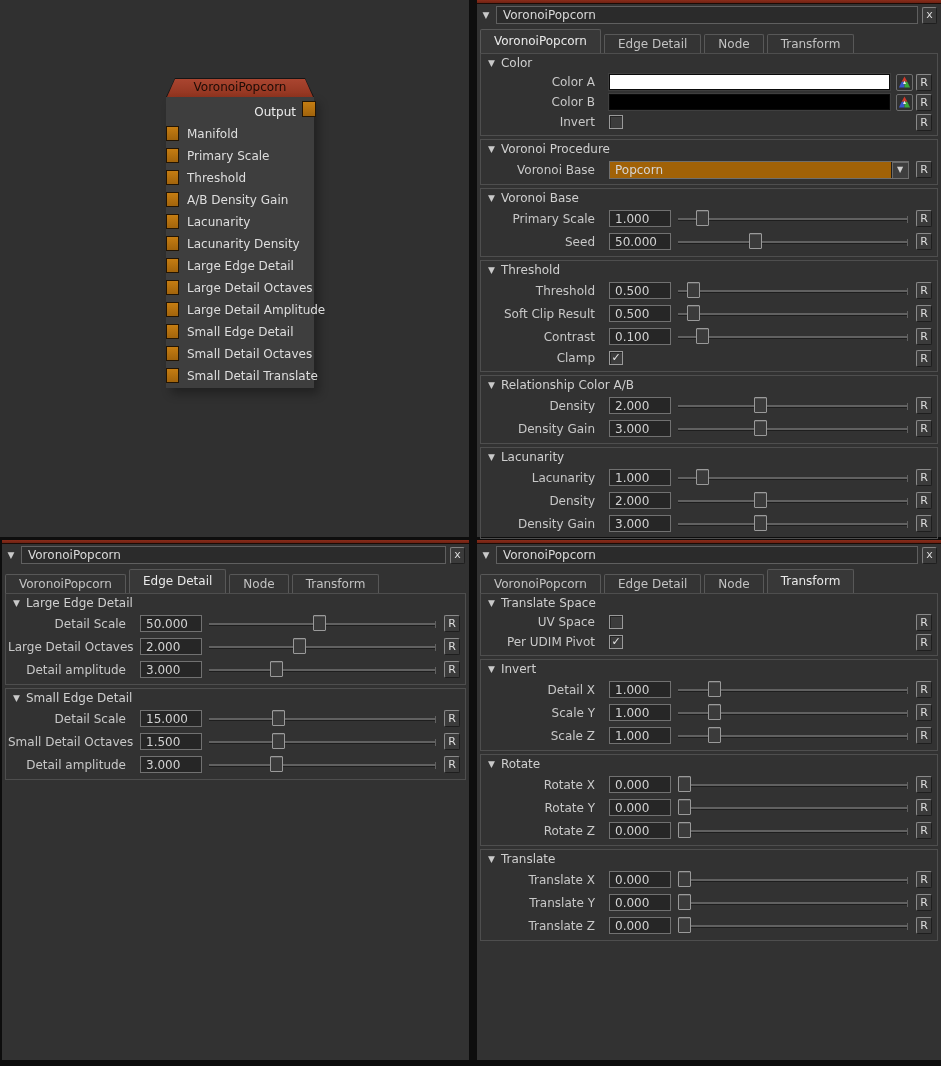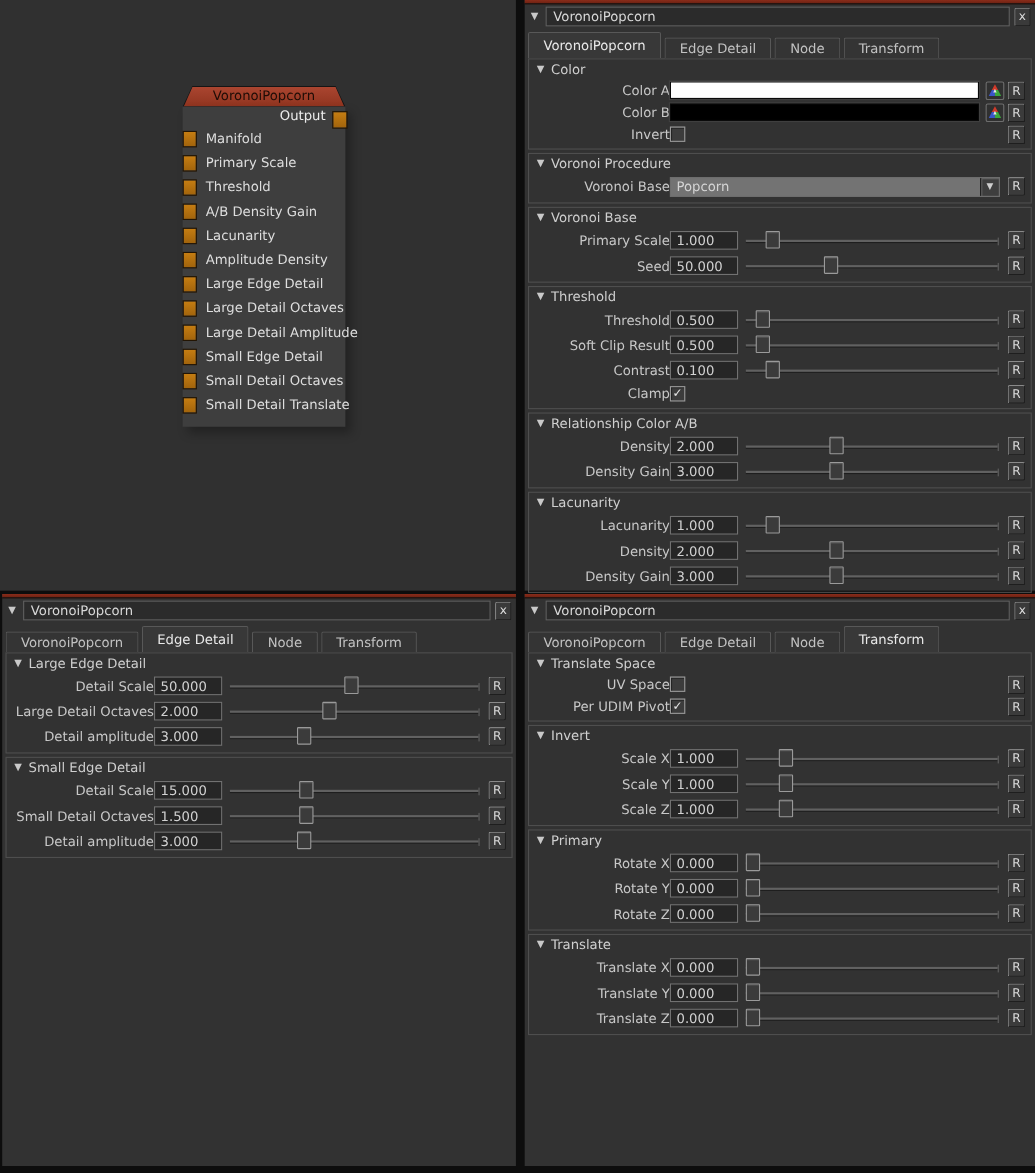--- a/index.html
+++ b/index.html
@@ -24,43 +24,43 @@
   .tab.active { height:24px; line-height:23px; background:#383838; color:#e9e9e9; }
 
   
   .sec { margin:0 3px 3px 3px; border:1px solid #4e4e4e; padding-bottom:3px; }
   .sec-h { display:flex; align-items:center; gap:6px; height:18px; padding-left:7px; color:#cfcfcf; }
   .sec-h .tri { font-size:9px; color:#c9c9c9; }
 
   
   .row { display:flex; align-items:center; height:23px; padding:0 5px 0 2px; }
   .row-sm { height:20px; }
-  .lbl { text-align:right; color:#c8c8c8; padding-right:0; white-space:nowrap; flex:none; }
+  .lbl { text-align:right; color:#c8c8c8; padding-right:14px; white-space:nowrap; flex:none; }
   .q-tr .lbl, .q-br .lbl { width:126px; }
   .q-bl .lbl { width:132px;text-align:right; }
   .val { width:62px; height:17px; line-height:16px; background:#262626; border:1px solid #717171; color:#d2d2d2; padding-left:5px; flex:none; }
   .sl { flex:1; height:2px; background:#616161; box-shadow:0 1px 0 #1e1e1e; position:relative; margin:0 9px 0 7px; }
   .sl::after { content:""; position:absolute; right:-1px; top:-2px; width:1px; height:7px; background:#616161; }
   .h { position:absolute; top:-8px; width:13px; height:16px; background:#3b3b3b; border:1px solid #9a9a9a; border-radius:1px; box-shadow:inset 0 1px 0 #575757; }
   .rbtn { width:16px; height:17px; background:#3b3b3b; border:1px solid #8a8a8a; border-right-color:#1e1e1e; border-bottom-color:#1e1e1e; border-radius:2px; color:#dcdcdc; font-size:11px; text-align:center; line-height:15px; flex:none; }
   .spacer { flex:1; }
   .cb { width:14px; height:14px; background:#3c3c3c; border:1px solid #9a9a9a; box-shadow:inset 1px 1px 0 #242424; color:#e6e6e6; font-size:11px; line-height:12px; text-align:center; flex:none; }
   .sw { flex:1; height:16px; border:1px solid #0a0a0a; outline:1px solid #3f3f3f; margin-right:6px; }
   .tri-btn { width:17px; height:17px; background:#303030; border:1px solid #6e6e6e; border-radius:2px; display:flex; align-items:center; justify-content:center; margin-right:3px; flex:none; }
-  .dd { flex:1; height:18px; background:#737373; border:1px solid #6e6e6e; display:flex; align-items:center; margin-right:7px; }
+  .dd { flex:1; height:18px; background:#a16207; border:1px solid #6e6e6e; display:flex; align-items:center; margin-right:7px; }
   .dd-v { flex:1; padding-left:5px; color:#d5d5d5; }
   .dd-b { width:17px; height:16px; background:#3e3e3e; border-left:1px solid #1e1e1e; box-shadow:inset 1px 1px 0 #6a6a6a; color:#cfcfcf; font-size:8px; text-align:center; line-height:15px; }
 
   
   .node { position:absolute; left:166px; top:78px; width:148px; }
   .nhead { position:relative; height:19px; background:#151515; clip-path:polygon(9px 0, calc(100% - 9px) 0, 100% 100%, 0 100%); }
   .nhead-in { position:absolute; left:1px; right:1px; top:1px; bottom:0; background:linear-gradient(#aa4530,#90341f); clip-path:polygon(8px 0, calc(100% - 8px) 0, 100% 100%, 0 100%); }
   .nhead-t { position:absolute; left:0; right:0; top:2px; text-align:center; color:#1e0c06; font-size:12px; }
   .nbody { position:relative; background:#3e3e3e; box-shadow:5px 6px 9px rgba(0,0,0,0.3); padding:1px 0 5px 0; }
-  .nrow { display:flex; align-items:flex-start; height:22px; position:relative; }
+  .nrow { display:flex; align-items:flex-end; height:22px; position:relative; }
   .nport { width:13px; height:15px; background:linear-gradient(#c57d12,#a2640c); border:1px solid #231503; margin-right:8px; flex:none; }
   .nrow-out { height:21px; justify-content:flex-end; }
   .nrow-out .nlab { padding-right:18px; color:#ececec; }
   .nport-out { position:absolute; right:-2px; top:3px; margin:0; width:14px; height:16px; }
   .nlab { color:#dedede; white-space:nowrap; }
 </style>
 </head>
 <body>
 
 <div class="q q-tl">
@@ -89,21 +89,21 @@
       <div class="nrow">
           <span class="nport"></span>
           <span class="nlab">A/B Density Gain</span>
         </div>
       <div class="nrow">
           <span class="nport"></span>
           <span class="nlab">Lacunarity</span>
         </div>
       <div class="nrow">
           <span class="nport"></span>
-          <span class="nlab">Amplitude Density</span>
+          <span class="nlab">Lacunarity Density</span>
         </div>
       <div class="nrow">
           <span class="nport"></span>
           <span class="nlab">Large Edge Detail</span>
         </div>
       <div class="nrow">
           <span class="nport"></span>
           <span class="nlab">Large Detail Octaves</span>
         </div>
       <div class="nrow">
@@ -418,21 +418,21 @@
       <div class="rbtn">R</div>
     </div>
   </div>
 
   <div class="sec">
     <div class="sec-h">
         <span class="tri">▼</span>
         <span>Invert</span>
       </div>
     <div class="row">
-      <span class="lbl">Scale X</span>
+      <span class="lbl">Detail X</span>
       <div class="val">1.000</div>
       <div class="sl">
           <div class="h" style="left: 13%;"></div>
         </div>
       <div class="rbtn">R</div>
     </div>
     <div class="row">
       <span class="lbl">Scale Y</span>
       <div class="val">1.000</div>
       <div class="sl">
@@ -446,21 +446,21 @@
       <div class="sl">
           <div class="h" style="left: 13%;"></div>
         </div>
       <div class="rbtn">R</div>
     </div>
   </div>
 
   <div class="sec">
     <div class="sec-h">
         <span class="tri">▼</span>
-        <span>Primary</span>
+        <span>Rotate</span>
       </div>
     <div class="row">
       <span class="lbl">Rotate X</span>
       <div class="val">0.000</div>
       <div class="sl">
           <div class="h" style="left: 0%;"></div>
         </div>
       <div class="rbtn">R</div>
     </div>
     <div class="row">

